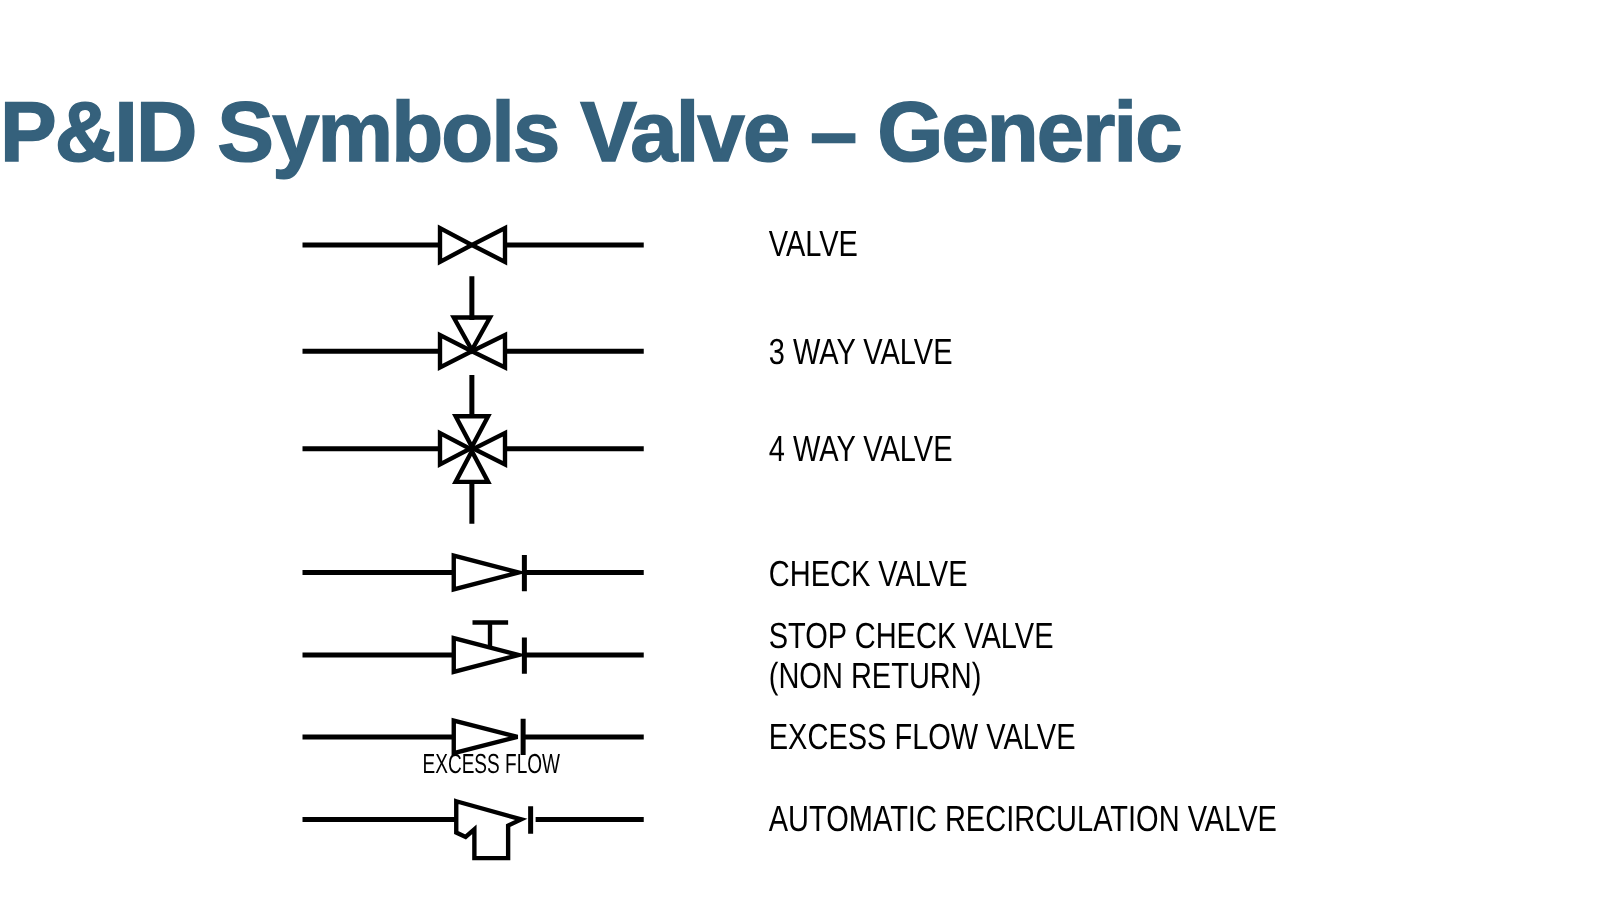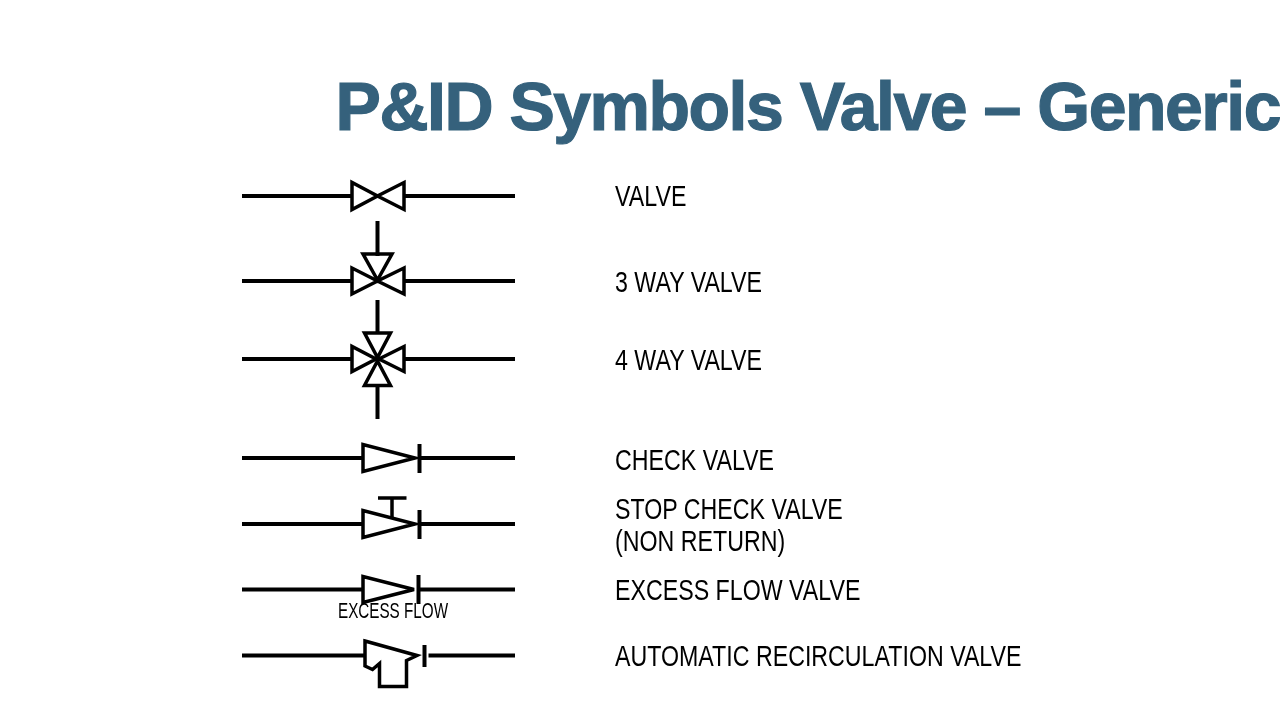--- a/index.html
+++ b/index.html
@@ -4,21 +4,21 @@
 <style>
   html,body { margin:0; padding:0; background:#fff; }
   .slide {
     position:relative; width:1280px; height:720px;
     background: var(--bg-color, #ffffff);
     overflow:hidden;
     font-family:"Liberation Sans", sans-serif;
   }
   .title {
     position:absolute; top:18px; left:0; width:100%;
-    text-align:right;
+    text-align:left;
     font-size:68px; font-weight:bold; line-height:84px;
     letter-spacing:-1.5px;
     color: var(--title-color, #35617C);
     -webkit-text-stroke: 1.2px var(--title-color, #35617C);
     white-space:nowrap;
   }
   svg.diagram { position:absolute; left:0; top:0; display:block; }
   svg.diagram .pipe   { stroke: var(--symbol-color,#000); stroke-width:4;   fill:none; }
   svg.diagram .shape  { stroke: var(--symbol-color,#000); stroke-width:3.5; fill:none; stroke-linejoin:miter; }
   svg.diagram .thin   { stroke: var(--symbol-color,#000); stroke-width:3.5; fill:none; }

